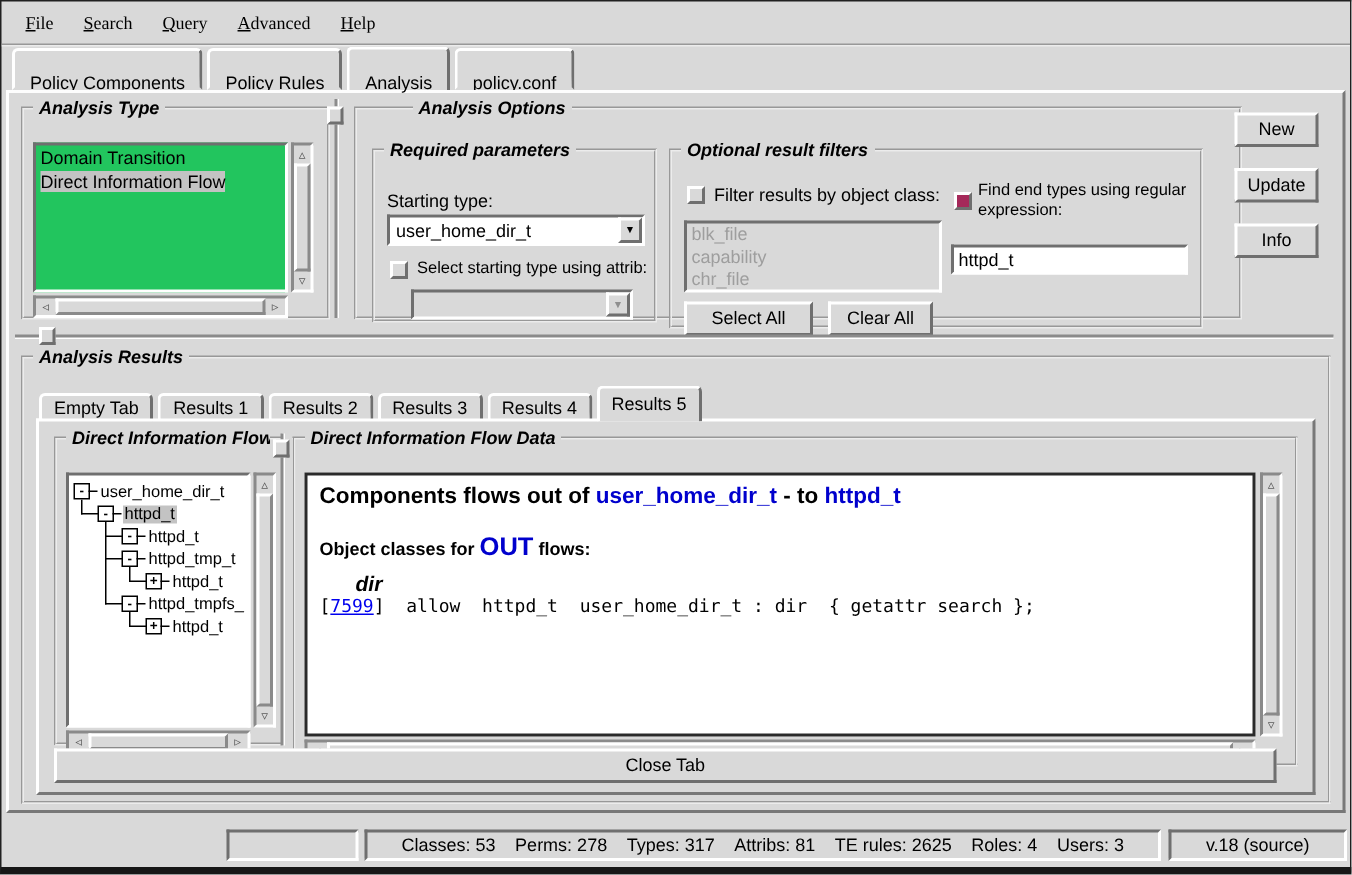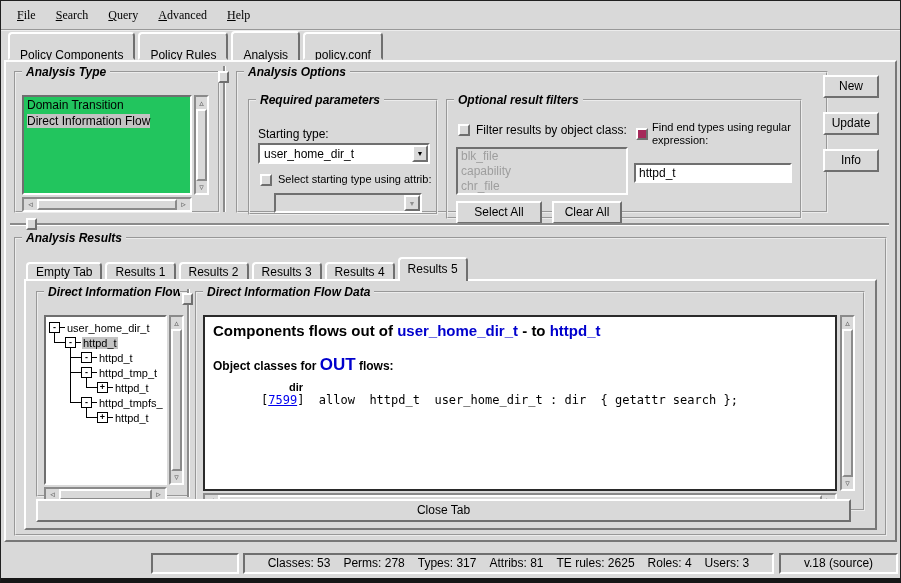--- a/index.html
+++ b/index.html
@@ -57,21 +57,21 @@
   .at-item .seltxt { background:#c3c3c3; }
   .at-vscroll { left:178px; top:16px; height:100px; }
   .at-hscroll { left:6px; top:118px; width:170px; }
 
   
   .sash-v { position:absolute; width:2px; background:#8b8b8b; box-shadow:1px 0 0 #ffffff; }
   .sash-h { position:absolute; height:2px; background:#8b8b8b; box-shadow:0 1px 0 #ffffff; }
   .sash-handle { position:absolute; width:11px; height:12px; z-index:2; }
 
   
-  .fs-analysis-options { left:230px; top:3px; width:592px; height:148px; }
+  .fs-analysis-options { left:230px; top:3px; width:592px; height:148px;padding-left:31px; }
   .fs-required { left:10px; top:14px; width:190px; height:122px; }
   .lbl { position:absolute; white-space:nowrap; }
   .combo { position:absolute; display:flex; border:2px solid; border-color:#6f6f6f #ffffff #ffffff #6f6f6f; background:#fff; }
   .combo .val { flex:1; padding:2px 4px; overflow:hidden; white-space:nowrap; }
   .combo .cbtn { flex:none; width:16px; display:flex; align-items:center; justify-content:center;
     font-size:7px; border:2px solid; border-color:#ffffff #6f6f6f #6f6f6f #ffffff; background:#d9d9d9; }
   .combo.disabled { background:#d9d9d9; }
   .combo.disabled .cbtn { color:#8f8f8f; }
   .chkrow { position:absolute; display:flex; align-items:flex-start; }
   .chk { flex:none; width:12px; height:12px; margin-top:1px;
@@ -121,22 +121,22 @@
 
   .fs-data { left:169px; top:4px; right:10px; height:226px; }
   .data-box { position:absolute; left:6px; top:16px; right:26px; height:176px;
     border:2px solid #2a2a2a; background:#fff; overflow:hidden; padding:5px 8px; }
   .data-vscroll { right:8px; top:16px; height:176px; }
   .data-hscroll { left:6px; right:26px; top:194px; width:auto; }
   .flow-h { font-size:15px; font-weight:bold; margin-bottom:16px; white-space:nowrap; }
   .blue { color:#0000cd; }
   .oc-line { font-size:12px; font-weight:bold; }
   .out-big { font-size:17px; font-weight:bold; color:#0000cd; }
-  .dir-line { font-size:11px; font-weight:bold; margin-left:76px; margin-top:6px; }
-  .rule-line { font:12px "DejaVu Sans Mono", monospace; margin-left:48px; white-space:pre; }
+  .dir-line { font-size:14px; font-weight:bold; margin-left:24px; margin-top:6px;font-style:italic; }
+  .rule-line { font:12px "DejaVu Sans Mono", monospace; white-space:pre; }
   .rule-link { color:#0000ee; text-decoration:underline; cursor:pointer; }
 
   .close-tab { left:10px; right:24px; bottom:6px; height:23px; line-height:19px; }
 
   
   .statusbar { position:absolute; left:0; right:0; bottom:0; height:30px; }
   .status-box { position:absolute; top:5px; height:21px; line-height:17px;
     border:2px solid; border-color:#6f6f6f #ffffff #ffffff #6f6f6f; background:#d9d9d9;
     display:flex; align-items:center; justify-content:center; }
   .status-empty { left:150px; width:88px; }

